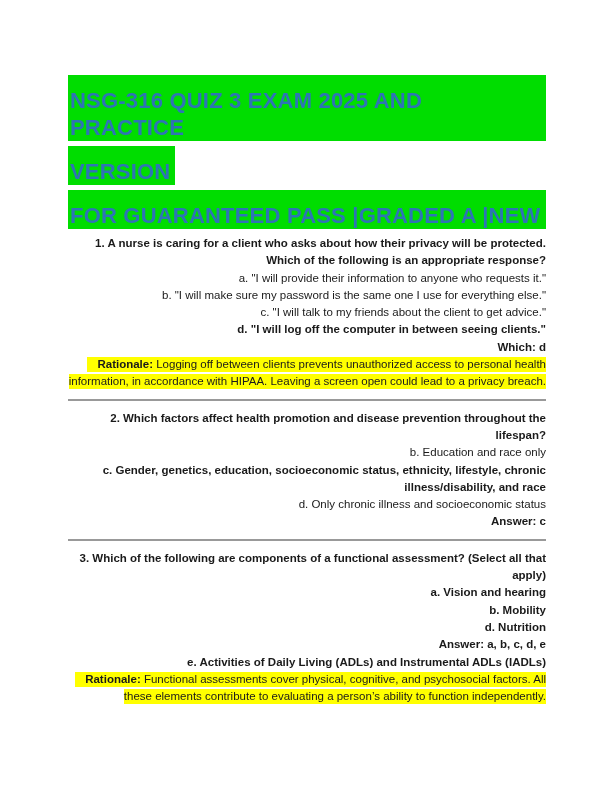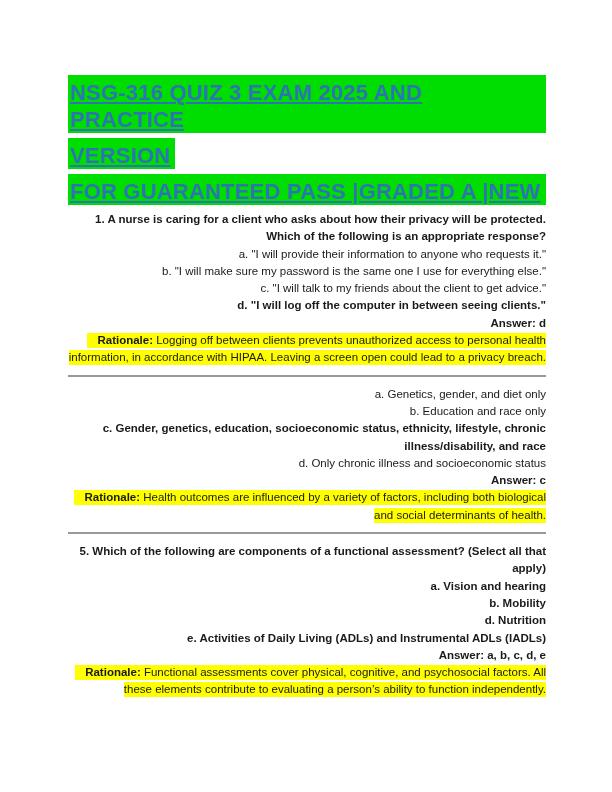--- a/index.html
+++ b/index.html
@@ -27,23 +27,22 @@
     font-weight: bold;
     font-size: 22px;
   }
   .title-line {
     margin-bottom: 5px;
   }
   .title-hl {
     display: inline-block;
     background: var(--title-highlight, #00dd00);
     color: var(--title-text, #2e74b5);
-    text-decoration: underline;
     line-height: 27px;
-    padding: 4px 5px 0 2px;
+    padding: 12px 5px 0 2px;
     letter-spacing: 0.2px;
   }
   
   .body {
     font-size: 11.5px;
     line-height: 17.3px;
     color: var(--body-text, #1a1a1a);
   }
   .line {
     margin: 0;
@@ -75,42 +74,41 @@
     </div>
 
     <div class="body">
 
       <section>
         <p class="line bold">1. A nurse is caring for a client who asks about how their privacy will be protected. Which of the following is an appropriate response?</p>
         <p class="line">a. "I will provide their information to anyone who requests it."</p>
         <p class="line">b. "I will make sure my password is the same one I use for everything else."</p>
         <p class="line">c. "I will talk to my friends about the client to get advice."</p>
         <p class="line bold">d. "I will log off the computer in between seeing clients."</p>
-        <p class="line bold">Answer: d</p>
+        <p class="line bold">Which: d</p>
         <p class="line"><span class="hl"><span class="bold">Rationale:</span><span> Logging off between clients prevents unauthorized access to personal health information, in accordance with HIPAA. Leaving a screen open could lead to a privacy breach.</span></span></p>
       </section>
 
       <hr class="divider">
 
       <section>
-        <p class="line">a. Genetics, gender, and diet only</p>
+        <p class="line bold">2. Which factors affect health promotion and disease prevention throughout the lifespan?</p>
         <p class="line">b. Education and race only</p>
         <p class="line bold">c. Gender, genetics, education, socioeconomic status, ethnicity, lifestyle, chronic illness/disability, and race</p>
         <p class="line">d. Only chronic illness and socioeconomic status</p>
         <p class="line bold">Answer: c</p>
-        <p class="line"><span class="hl"><span class="bold">Rationale:</span><span> Health outcomes are influenced by a variety of factors, including both biological and social determinants of health.</span></span></p>
       </section>
 
       <hr class="divider">
 
       <section>
-        <p class="line bold">5. Which of the following are components of a functional assessment? (Select all that apply)</p>
+        <p class="line bold">3. Which of the following are components of a functional assessment? (Select all that apply)</p>
         <p class="line bold">a. Vision and hearing</p>
         <p class="line bold">b. Mobility</p>
         <p class="line bold">d. Nutrition</p>
+        <p class="line bold">Answer: a, b, c, d, e</p>
         <p class="line bold">e. Activities of Daily Living (ADLs) and Instrumental ADLs (IADLs)</p>
-        <p class="line bold">Answer: a, b, c, d, e</p>
         <p class="line"><span class="hl"><span class="bold">Rationale:</span><span> Functional assessments cover physical, cognitive, and psychosocial factors. All these elements contribute to evaluating a person’s ability to function independently.</span></span></p>
       </section>
 
     </div>
   </div>
 </div>
 
 </body></html>

